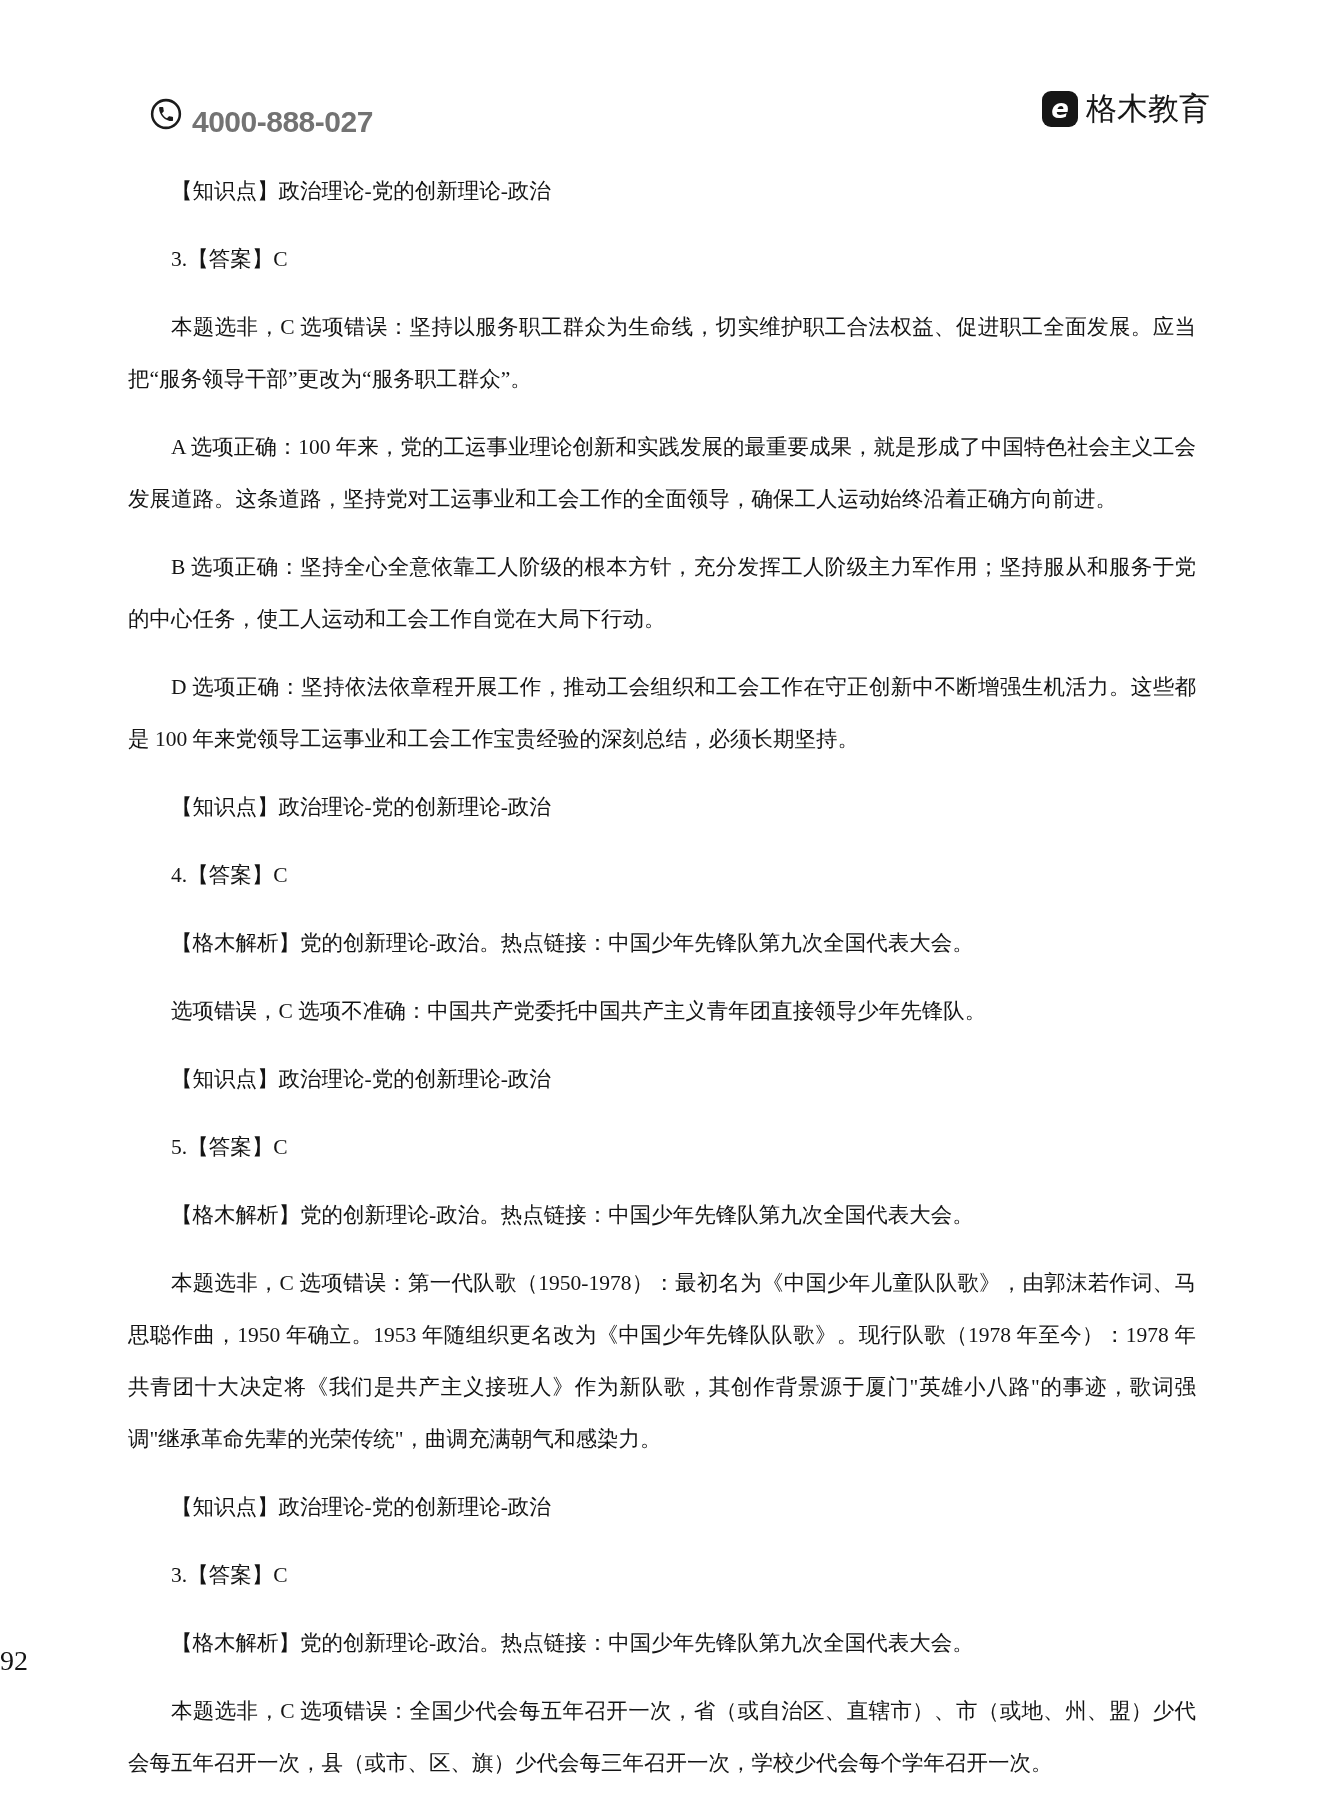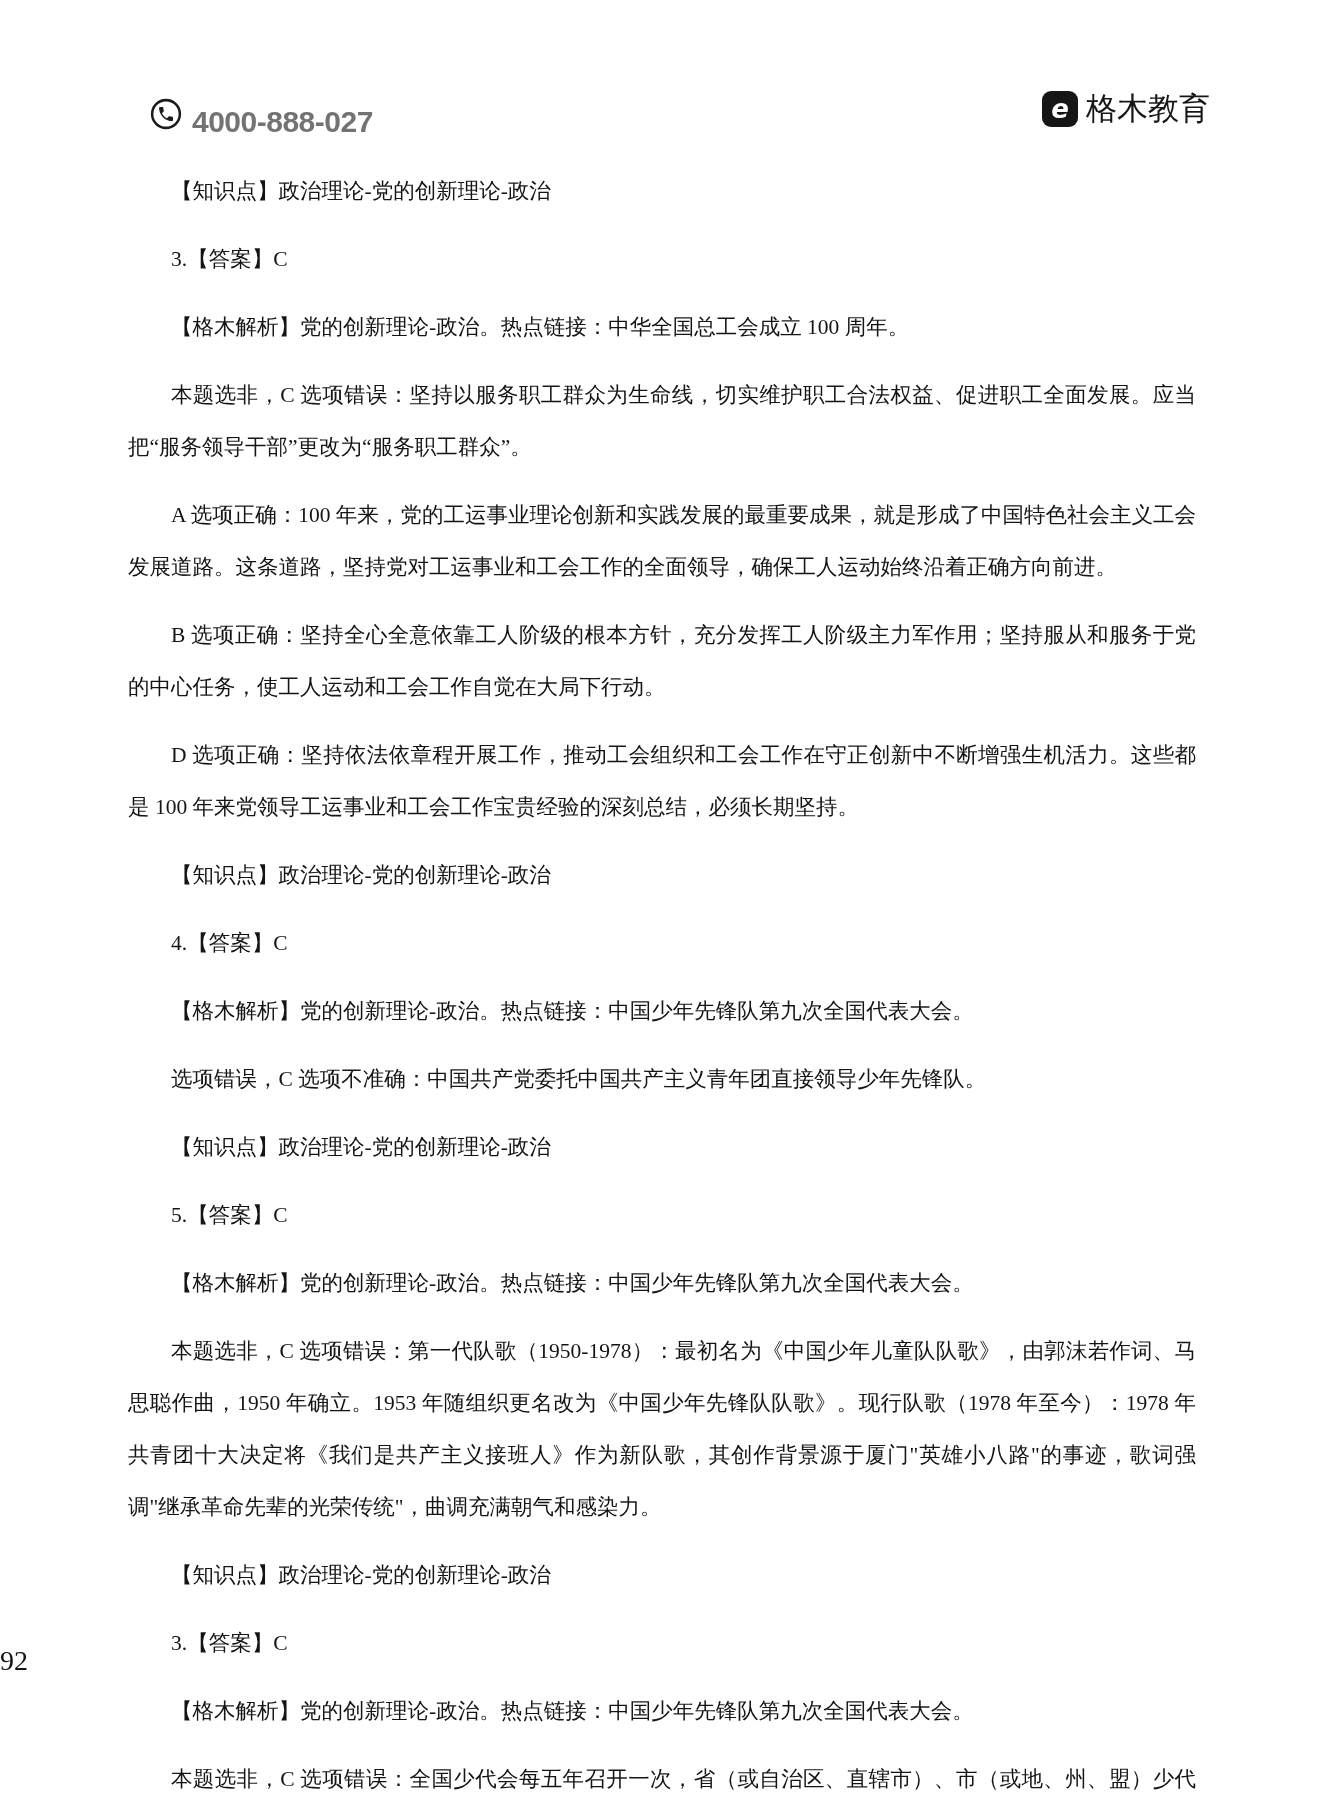--- a/index.html
+++ b/index.html
@@ -103,21 +103,20 @@
   </div>
 
   <div class="header-brand">
     <span class="brand-logo">e</span>
     <span class="brand-name">格木教育</span>
   </div>
 
   <div class="content">
     <p>【知识点】政治理论-党的创新理论-政治</p>
     <p>3.【答案】C</p>
-    <p>【格木解析】党的创新理论-政治。热点链接：中华全国总工会成立 100 周年。</p>
     <p>本题选非，C 选项错误：坚持以服务职工群众为生命线，切实维护职工合法权益、促进职工全面发展。应当把“服务领导干部”更改为“服务职工群众”。</p>
     <p>A 选项正确：100 年来，党的工运事业理论创新和实践发展的最重要成果，就是形成了中国特色社会主义工会发展道路。这条道路，坚持党对工运事业和工会工作的全面领导，确保工人运动始终沿着正确方向前进。</p>
     <p>B 选项正确：坚持全心全意依靠工人阶级的根本方针，充分发挥工人阶级主力军作用；坚持服从和服务于党的中心任务，使工人运动和工会工作自觉在大局下行动。</p>
     <p>D 选项正确：坚持依法依章程开展工作，推动工会组织和工会工作在守正创新中不断增强生机活力。这些都是 100 年来党领导工运事业和工会工作宝贵经验的深刻总结，必须长期坚持。</p>
     <p>【知识点】政治理论-党的创新理论-政治</p>
     <p>4.【答案】C</p>
     <p>【格木解析】党的创新理论-政治。热点链接：中国少年先锋队第九次全国代表大会。</p>
     <p>选项错误，C 选项不准确：中国共产党委托中国共产主义青年团直接领导少年先锋队。</p>
     <p>【知识点】政治理论-党的创新理论-政治</p>
     <p>5.【答案】C</p>

